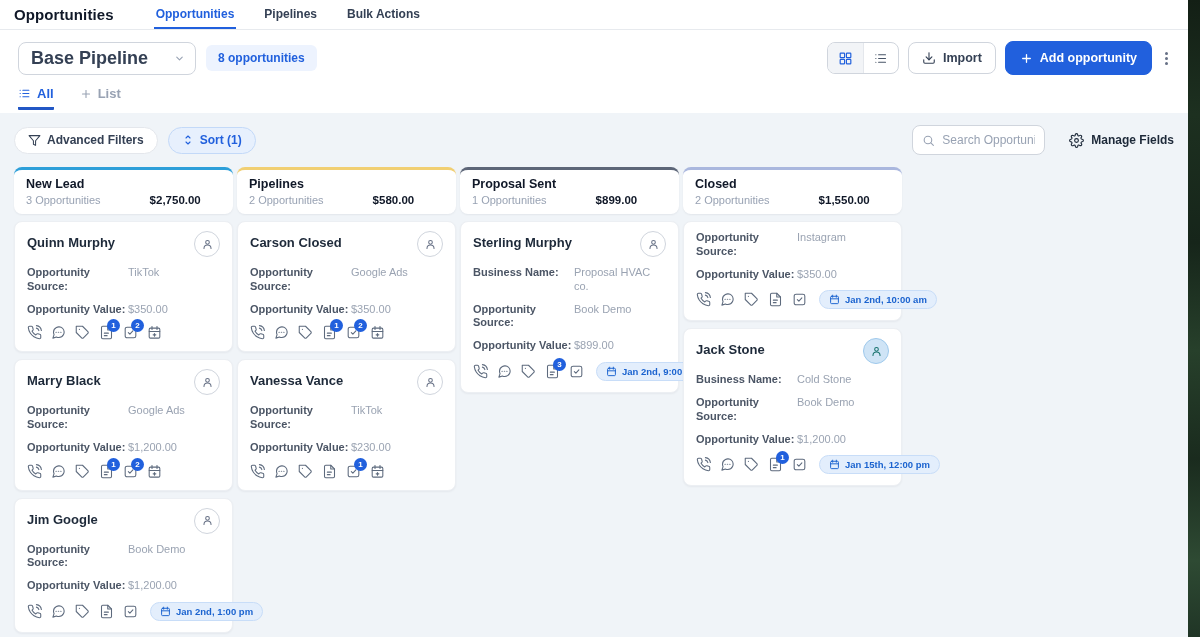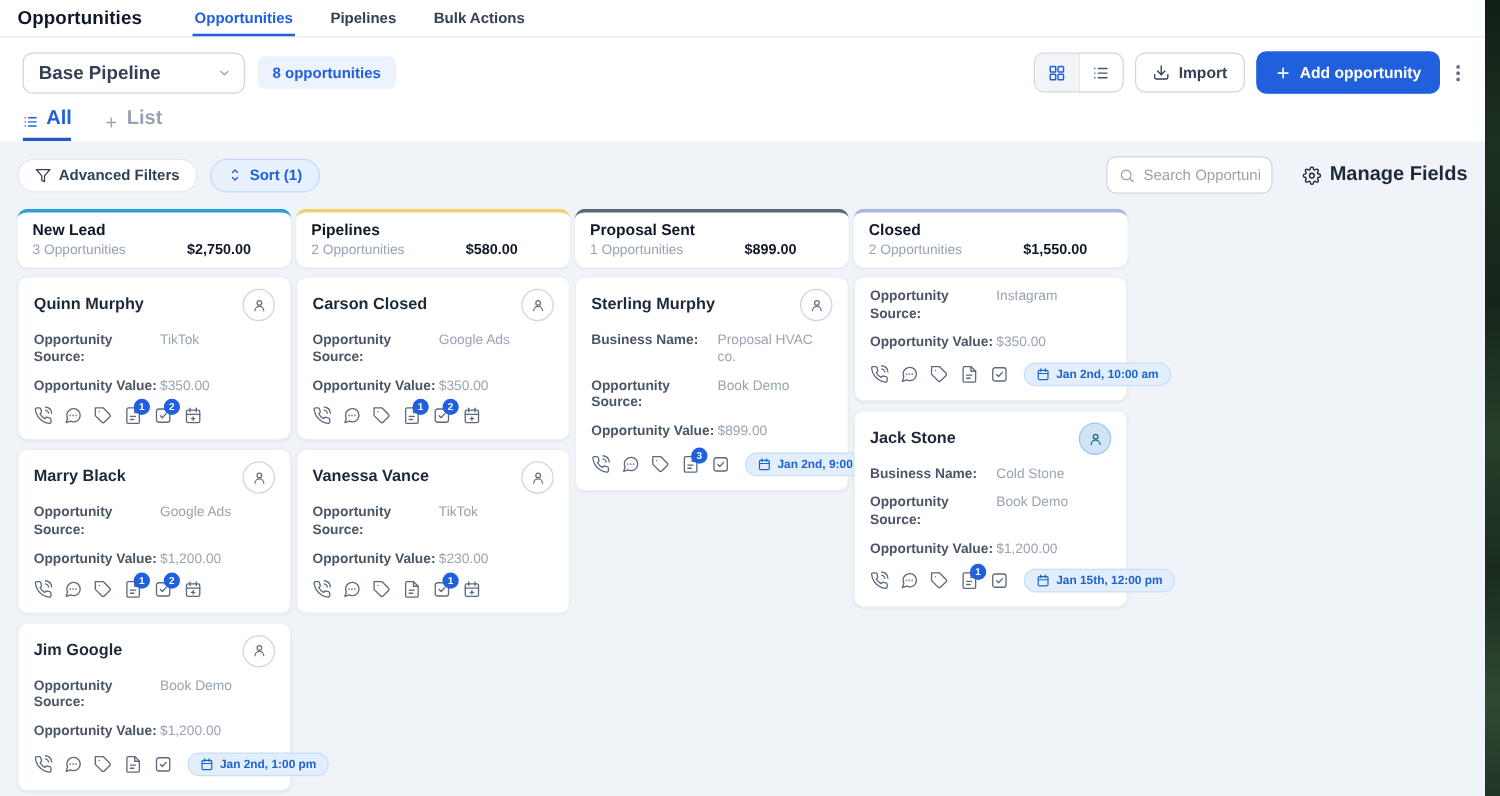--- a/index.html
+++ b/index.html
@@ -10,50 +10,50 @@
 
   
   .topbar { height:30px; display:flex; align-items:stretch; padding-left:14px; border-bottom:1px solid #e7eaee; flex:none; }
   .page-title { font-size:15px; font-weight:700; color:#101828; align-self:center; letter-spacing:.1px; }
   .top-tabs { display:flex; margin-left:40px; gap:26px; }
   .top-tab { display:flex; align-items:center; font-size:12px; color:#344054; font-weight:600; cursor:pointer; border-bottom:2px solid transparent; padding:0 2px; }
   .top-tab.active { color:#2160dd; border-bottom-color:#2160dd; }
 
   
   .subbar { height:56px; display:flex; align-items:center; padding:0 16px 0 18px; flex:none; }
-  .pipeline-select { width:178px; height:33px; border:1px solid #d0d5dd; border-radius:8px; display:flex; align-items:center; padding:0 10px 0 12px; font-size:15px; color:#344054; font-weight:600; background:#fff; cursor:pointer; }
+  .pipeline-select { width:178px; height:33px; border:1px solid #d0d5dd; border-radius:8px; display:flex; align-items:center; padding:0 10px 0 12px; font-size:18px; color:#344054; font-weight:600; background:#fff; cursor:pointer; }
   .pipeline-select .chev { margin-left:auto; color:#98a2b3; font-size:10px; }
   .count-pill { margin-left:10px; background:#edf3fe; color:#2160dd; font-size:12px; font-weight:700; padding:6px 12px; border-radius:6px; }
   .right-tools { margin-left:auto; display:flex; align-items:center; gap:9px; }
   .view-toggle { display:flex; height:32px; border:1px solid #d0d5dd; border-radius:8px; overflow:hidden; background:#fff; }
   .view-toggle .seg { width:35px; display:flex; align-items:center; justify-content:center; color:#475467; cursor:pointer; }
   .view-toggle .seg.active { background:#f2f4f7; color:#2160dd; }
   .view-toggle .seg + .seg { border-left:1px solid #e4e7ec; }
   .btn { height:32px; display:inline-flex; align-items:center; gap:7px; border-radius:8px; font-size:12.5px; font-weight:600; cursor:pointer; }
   .btn.ghost { background:#fff; border:1px solid #d0d5dd; color:#344054; padding:0 13px; }
   .btn.primary { background:#2160dd; border:1px solid #2160dd; color:#fff; padding:0 14px; height:34px; font-size:12.5px; }
   .dots-menu { color:#667085; font-size:14px; letter-spacing:0; line-height:5px; padding:0 4px; cursor:pointer; display:flex; flex-direction:column; gap:2px; align-items:center; }
   .dots-menu i { width:3px; height:3px; border-radius:50%; background:#667085; display:block; }
 
   
   .viewtabs { height:27px; display:flex; align-items:flex-start; padding-left:18px; gap:26px; flex:none; }
-  .vtab { display:flex; align-items:flex-end; gap:6px; font-size:16px; font-weight:600; color:#98a2b3; cursor:pointer; padding-bottom:6px; border-bottom:3px solid transparent; border-radius:1px; }
+  .vtab { display:flex; align-items:center; gap:6px; font-size:13px; font-weight:600; color:#98a2b3; cursor:pointer; padding-bottom:6px; border-bottom:3px solid transparent; border-radius:1px; }
   .vtab.active { color:#2160dd; border-bottom-color:#2257c5; }
 
   
   .board { flex:1; background:#f0f4f8; padding:12px 14px 0 14px; overflow:hidden; }
   .filter-row { display:flex; align-items:center; margin-bottom:12px; }
   .pill-btn { height:27px; display:inline-flex; align-items:center; gap:6px; padding:0 13px; border-radius:999px; font-size:12px; font-weight:700; cursor:pointer; }
   .pill-btn.white { background:#fff; border:1px solid #e4e7ec; color:#344054; }
   .pill-btn.blue { background:#e7f0fd; border:1px solid #c3d9f8; color:#2160dd; margin-left:10px; }
   .search-wrap { margin-left:auto; display:flex; align-items:center; }
   .search-box { width:133px; height:30px; background:#fff; border:1px solid #d0d5dd; border-radius:8px; display:flex; align-items:center; padding:0 9px; gap:7px; color:#98a2b3; }
   .search-box input { border:none; outline:none; width:100%; font-size:12px; font-family:inherit; color:#344054; background:transparent; }
   .search-box input::placeholder { color:#98a2b3; }
-  .manage-fields { display:flex; align-items:center; gap:7px; font-size:16px; font-weight:700; color:#1d2939; margin-left:24px; cursor:pointer; }
+  .manage-fields { display:flex; align-items:center; gap:7px; font-size:12px; font-weight:700; color:#1d2939; margin-left:24px; cursor:pointer; }
 
   .columns { display:flex; gap:4px; align-items:flex-start; }
   .column { width:219px; flex:none; display:flex; flex-direction:column; gap:7px; }
   .col-header { background:#fff; border-radius:8px; border-top:3px solid #ccc; box-shadow:0 1px 2px rgba(16,24,40,.06); padding:7px 12px 8px; }
   .col-title { font-size:12.5px; font-weight:700; color:#101828; }
   .col-sub { margin-top:3px; display:flex; align-items:baseline; gap:12px; }
   .col-count { font-size:11px; color:#98a2b3; }
   .col-value { font-size:11.5px; font-weight:700; color:#101828;margin-left:37px; }
 
   .card { background:#fff; border:1px solid #eceff3; border-radius:8px; box-shadow:0 1px 2px rgba(16,24,40,.05); padding:9px 12px 11px; cursor:pointer; }

